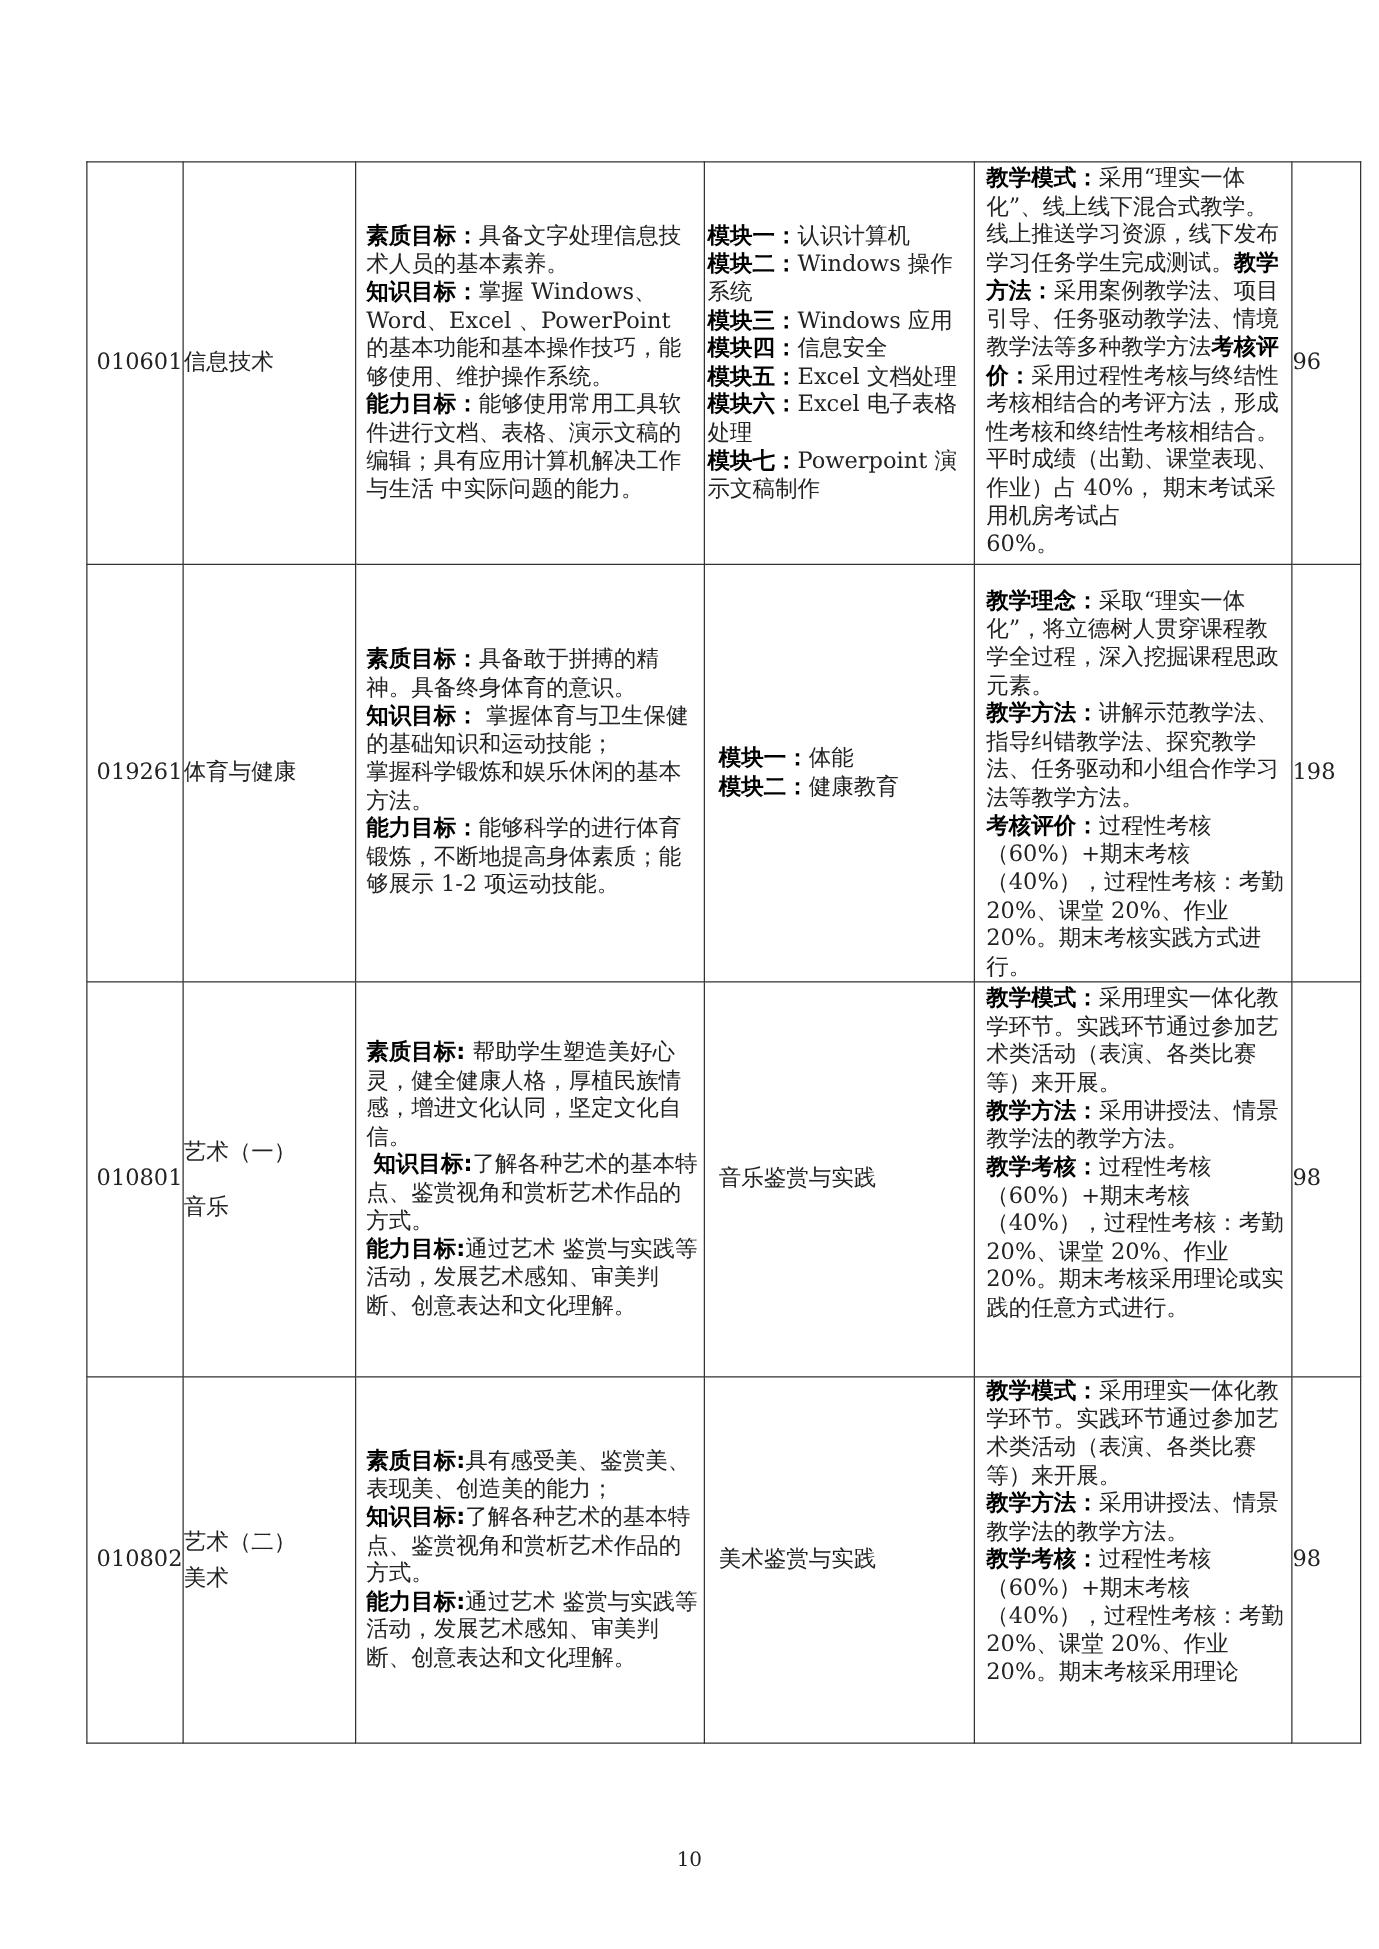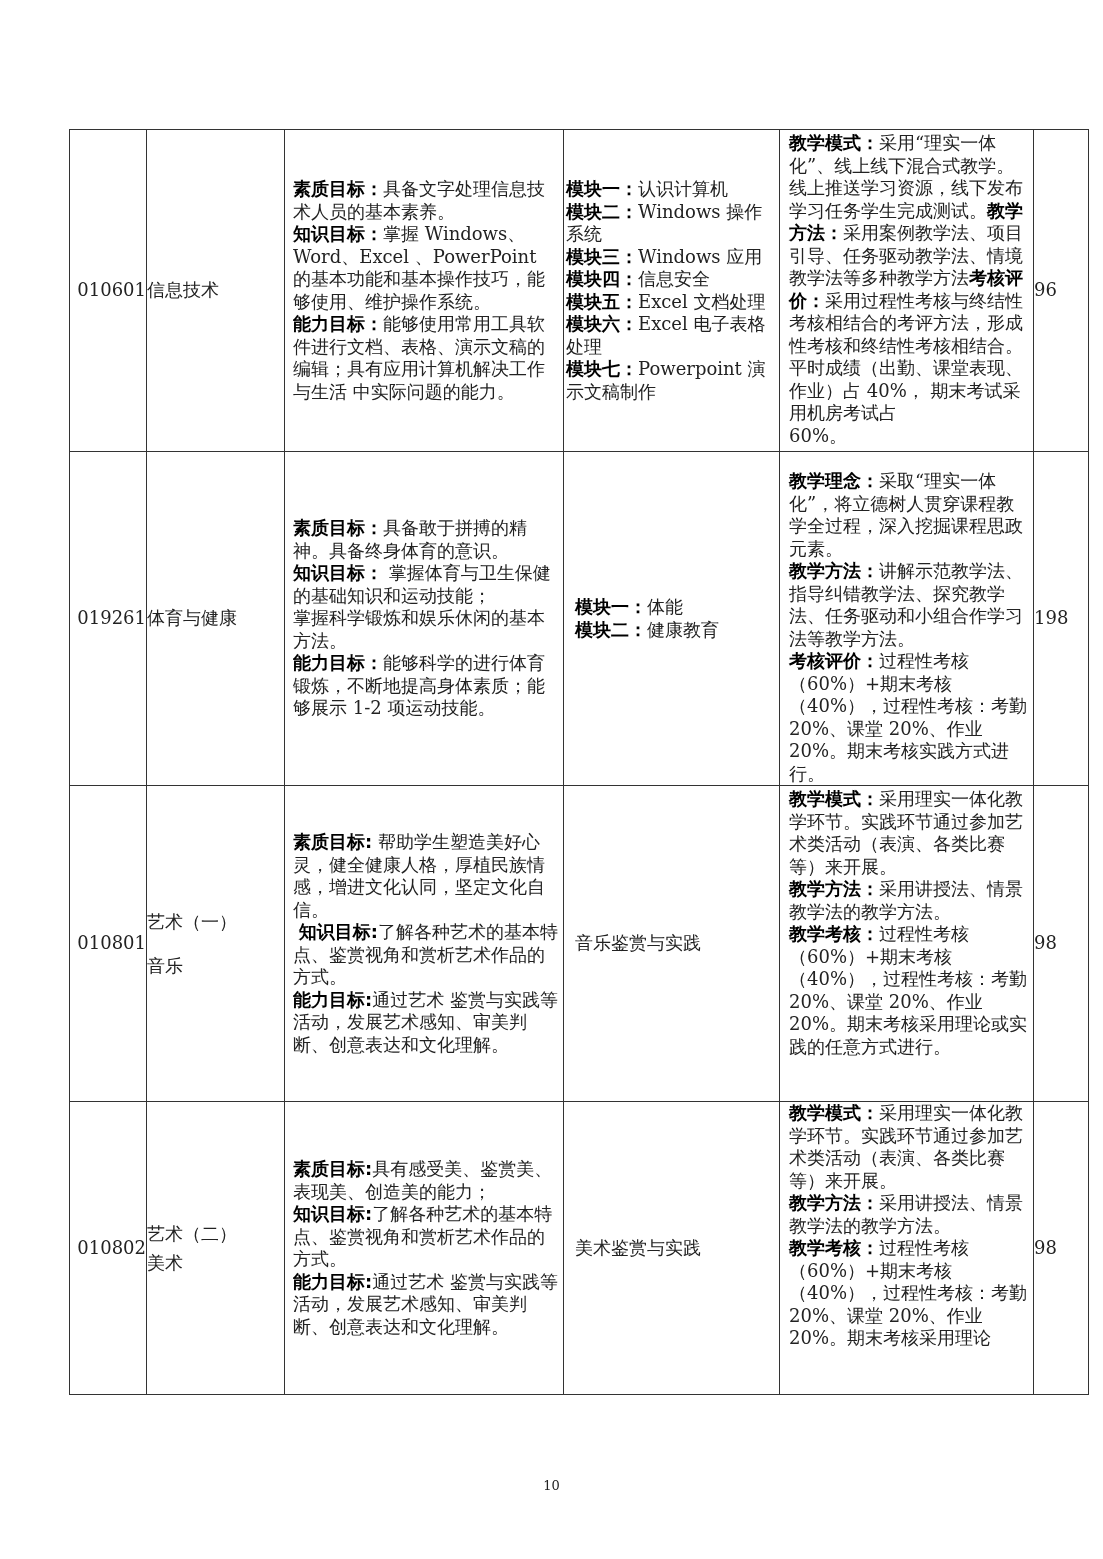--- a/index.html
+++ b/index.html
@@ -11,21 +11,21 @@
   .c-goal { width:266px; padding:0 4px 0 8px !important; }
   .c-mod { width:200px; padding:0 4px 0 2px !important; }
   .c-method { width:240px; padding:0 4px 0 9px !important; vertical-align:top !important; }
   .c-hours { width:54px; text-align:left; }
   .b { font-weight:bold; font-family:"DejaVu Sans","Liberation Sans",sans-serif; color:#000; }
   .r1 { height:322px; }
   .r2 { height:323px; }
   .r3 { height:316px; }
   .r4 { height:293px; }
   .loose { line-height:29px; }
-  .pageno { position:absolute; top:1478px; left:0; width:1103px; text-align:center; font-size:13px; }
+  .pageno { position:absolute; top:1478px; left:0; width:1103px; text-align:center; font-size:16px; }
   .name-lines div { line-height:44px; }
   .name-tight div { line-height:29px; }
   .mtop1 { padding-top:2px !important; }
   .mtop2 { padding-top:18px !important; }
   .mtop3 { padding-top:2px !important; }
   .mtop4 { padding-top:0 !important; }
 </style>
 </head>
 <body>
 

